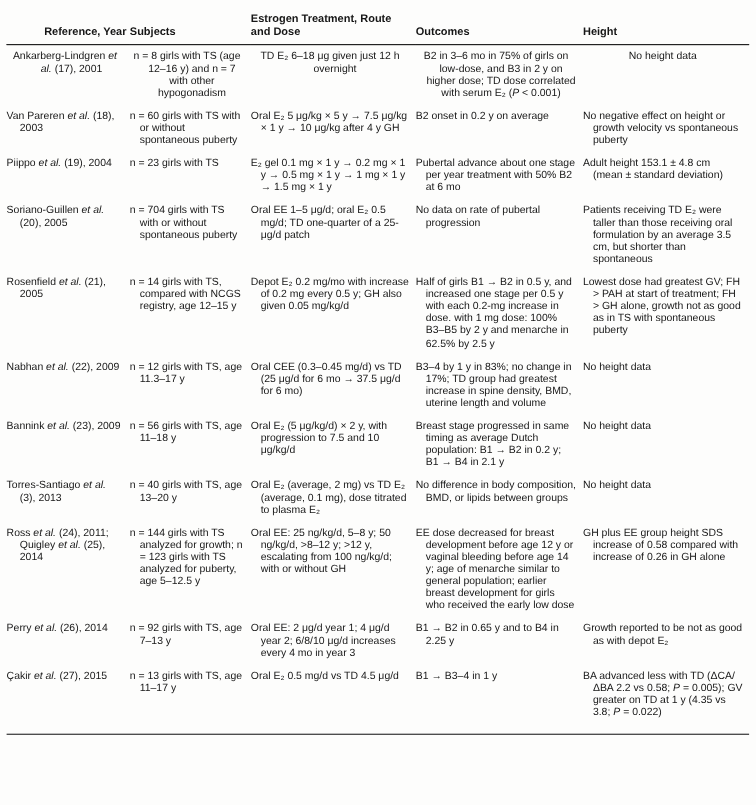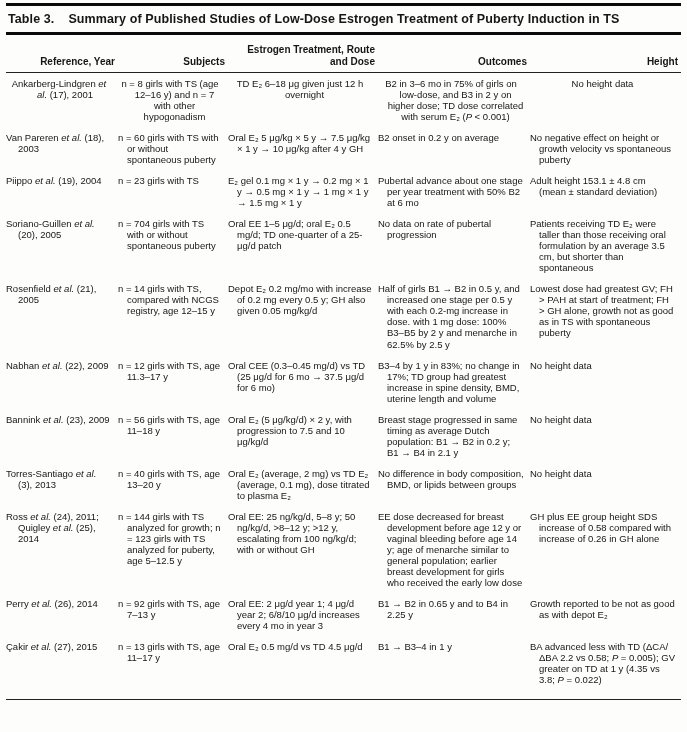--- a/index.html
+++ b/index.html
@@ -29,21 +29,21 @@
   table.study-table {
     width: 100%;
     border-collapse: collapse;
     table-layout: fixed;
     font-size: 9.5px;
     line-height: 1.16;
   }
   table.study-table thead th {
     font-weight: bold;
     font-size: 10px;
-    text-align: right;
+    text-align: left;
     vertical-align: bottom;
     padding: 9px 3px 5px 0;
     border-bottom: 1.6px solid #222;
   }
   table.study-table thead th.col-reference {
     text-align: right;
     padding-left: 2px;
   }
   table.study-table tbody td {
     vertical-align: top;
@@ -60,23 +60,20 @@
   .bottom-rule {
     border-top: 1.4px solid #222;
     height: 0;
   }
 </style>
 </head>
 <body>
 
 <div class="page" data-name="paper-page">
 
-  <div class="title-bar" data-name="table-title">
-    <span class="title-label" data-name="table-number-label">Table 3.</span><span data-name="table-title-text">Summary of Published Studies of Low-Dose Estrogen Treatment of Puberty Induction in TS</span>
-  </div>
 
   <table class="study-table" data-name="studies-table">
     <colgroup>
       <col style="width:112px">
       <col style="width:110px">
       <col style="width:150px">
       <col style="width:152px">
       <col style="width:151px">
     </colgroup>
     <thead data-name="table-header">

